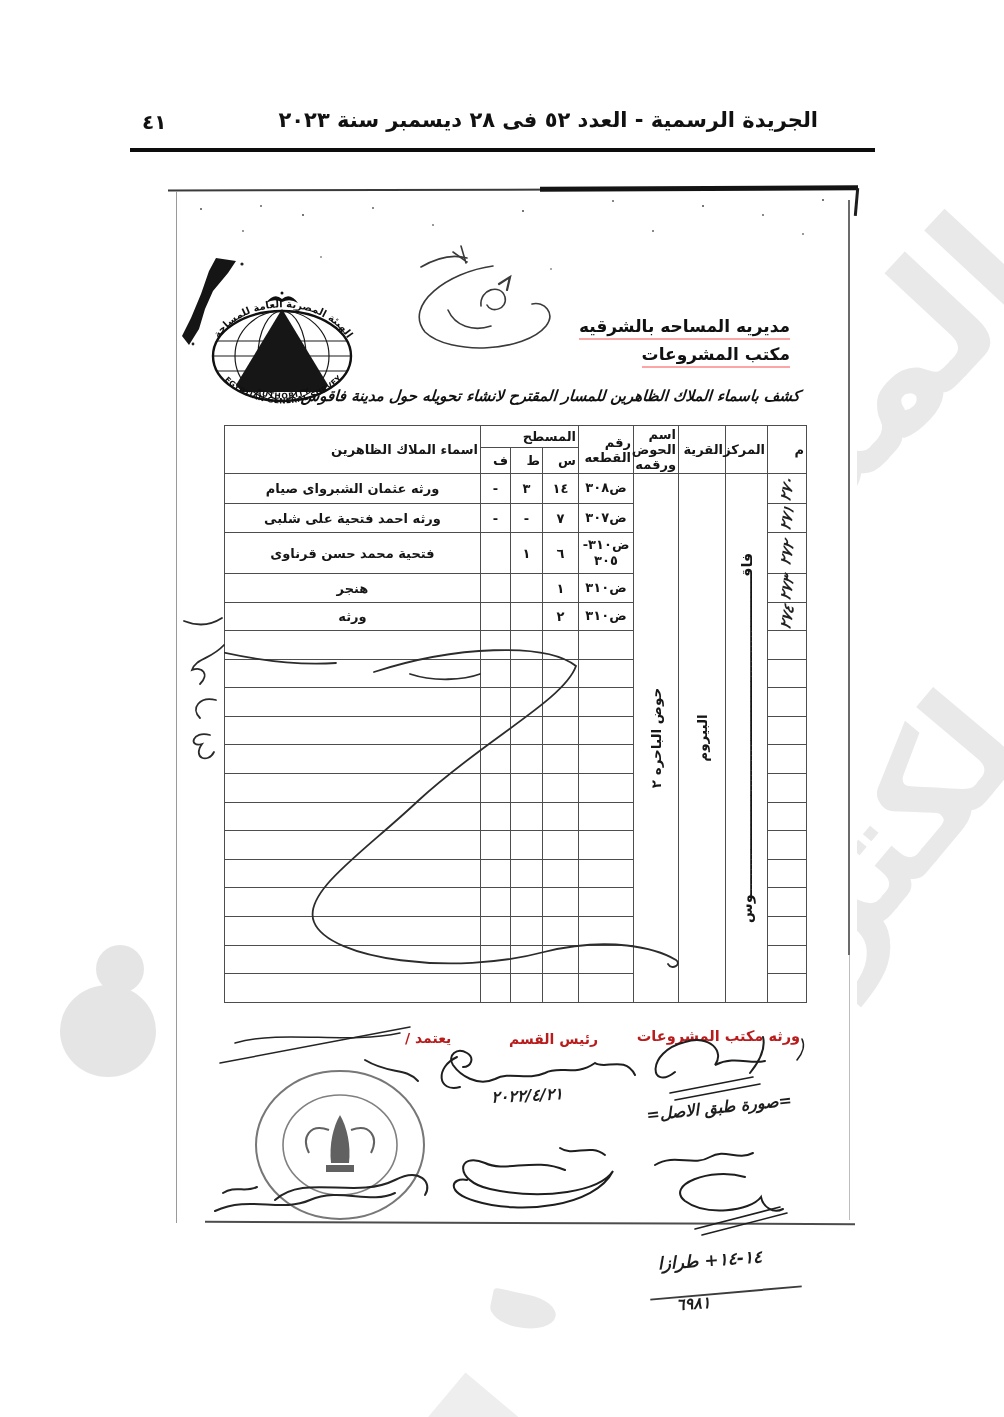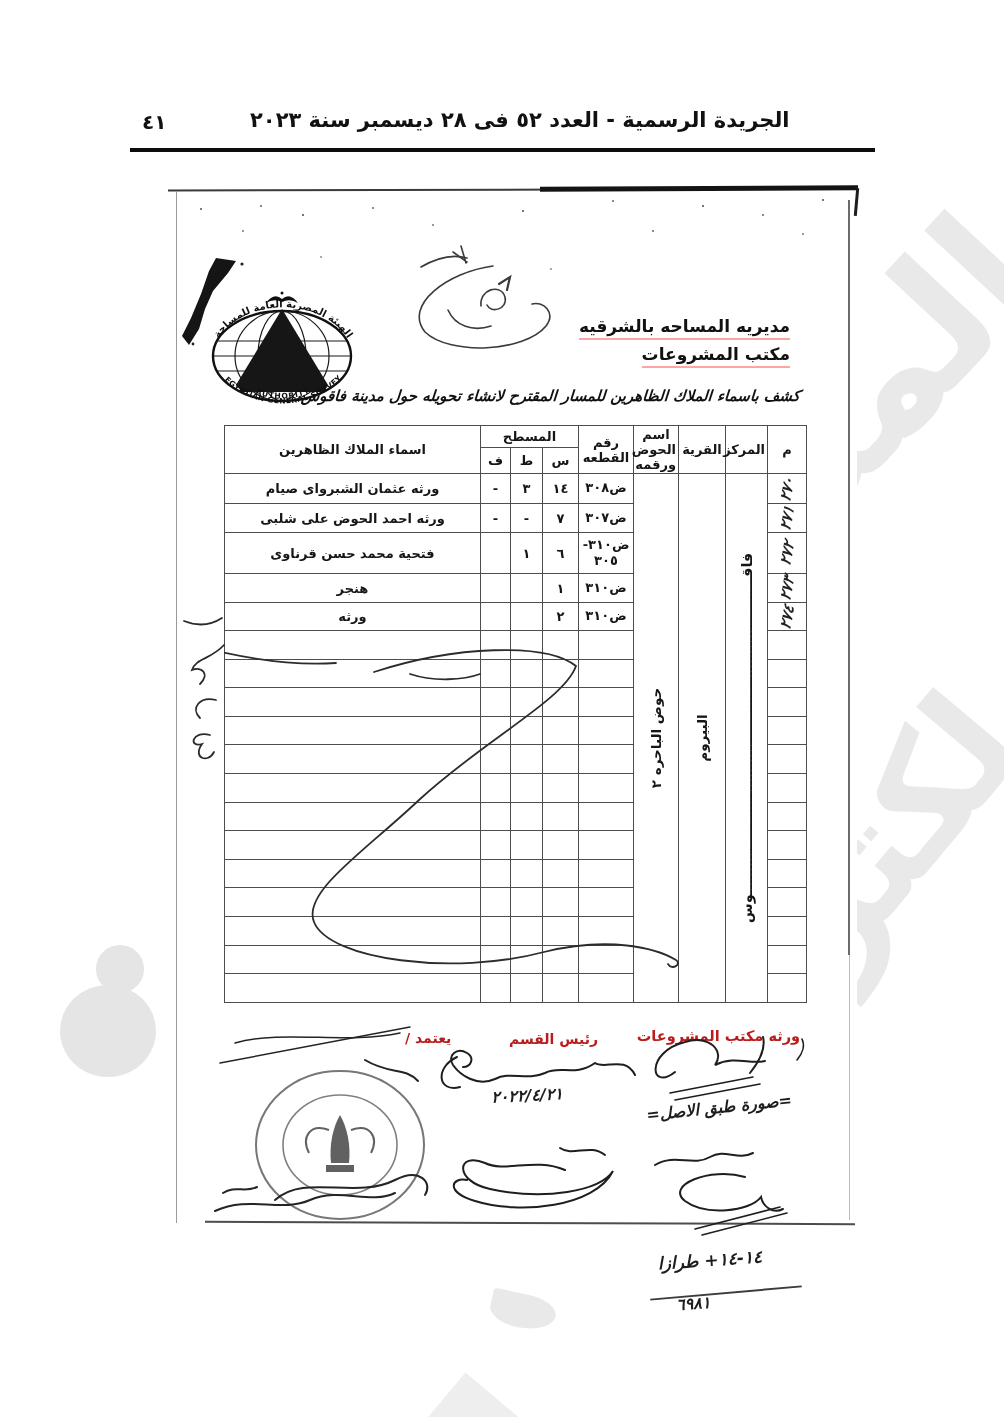--- a/index.html
+++ b/index.html
@@ -7,21 +7,21 @@
         font-family:"DejaVu Sans",sans-serif;color:#111;}
   
   .wm{position:absolute;z-index:0;color:#e9e9e9;font-weight:bold;pointer-events:none;}
   .wm-t1{right:-68px;top:300px;font-size:170px;transform:rotate(-47deg);}
   .wm-t2{right:-92px;top:860px;font-size:150px;transform:rotate(-50deg);}
   .wm-c{position:absolute;z-index:0;background:#e5e5e5;border-radius:50%;}
   .wm-blob{position:absolute;z-index:0;left:490px;top:1294px;width:66px;height:34px;background:#e9e9e9;
            border-radius:10% 60% 70% 60%;transform:rotate(12deg);}
   .wm-bot{position:absolute;z-index:0;left:438px;top:1388px;width:70px;height:60px;background:#eeeeee;transform:rotate(40deg);}
   
-  .gz-title{position:absolute;z-index:2;left:250px;top:108px;width:560px;text-align:left;
+  .gz-title{position:absolute;z-index:2;left:258px;top:108px;width:560px;text-align:right;
             font-size:21px;font-weight:bold;direction:rtl;}
   .gz-pagenum{position:absolute;z-index:2;left:142px;top:110px;font-size:20px;font-weight:bold;}
   .gz-rule{position:absolute;z-index:2;left:130px;top:148px;width:745px;height:4px;background:#0d0d0d;}
   
   .paper{position:absolute;z-index:1;left:165px;top:188px;width:692px;height:1036px;background:#fff;}
   .edge{position:absolute;z-index:2;background:#222;}
   .edge-top-l{left:168px;top:189px;width:400px;height:2px;background:#3a3a3a;transform:rotate(-0.15deg);}
   .edge-top-r{left:540px;top:186px;width:318px;height:5px;background:#141414;transform:rotate(-0.3deg);}
   .edge-corner{left:855px;top:188px;width:3px;height:28px;background:#1d1d1d;transform:rotate(5deg);}
   .edge-left{left:176px;top:191px;width:1px;height:1032px;background:#9a9a9a;}
@@ -36,21 +36,21 @@
             border-bottom:2px solid #fca5a5;padding-bottom:2px;}
   .org-1{top:316px;}
   .org-2{top:344px;}
   .doc-title{position:absolute;z-index:3;right:204px;top:387px;width:612px;text-align:right;direction:rtl;
              font-size:15px;font-weight:bold;font-style:italic;transform:skewX(-4deg);}
   
   table.survey{position:absolute;z-index:3;left:224px;top:425px;width:582px;border-collapse:collapse;
                direction:rtl;table-layout:fixed;}
   table.survey td,table.survey th{border:1px solid #4d4d4d;font-size:13px;font-weight:bold;
                text-align:center;vertical-align:middle;padding:1px 2px;color:#161616;}
-  table.survey th{font-size:13px;}
+  table.survey th{font-size:13px;text-align:right;}
   th.h-serial{font-size:16px;}
   tr.hrow1{height:22px;} tr.hrow2{height:26px;}
   tr.empty{height:28.6px;}
   td.c-owner{text-align:right;padding-right:7px;margin-left:36px;}
   td.c-parcel span{white-space:pre-line;display:inline-block;line-height:1.25;}
   td.c-merged{position:relative;padding:0;}
   .vtext{position:absolute;left:50%;top:50%;transform:translate(-50%,-50%) rotate(-90deg);
          white-space:nowrap;font-weight:bold;font-size:13.5px;color:#161616;}
   .vt-center{font-size:14.5px;}
   .hw-serial{display:inline-block;transform:rotate(-80deg) skewX(-12deg);font-size:15px;
@@ -192,21 +192,21 @@
           <td class="c-num"><span>٣</span></td>
           <td class="c-num"><span>-</span></td>
           <td class="c-owner"><span>ورثه عثمان الشبرواى صيام</span></td>
         </tr>
         <tr style="height: 29px;">
           <td class="c-serial"><span class="hw-serial">٢٧١</span></td>
           <td class="c-parcel"><span>ض٣٠٧</span></td>
           <td class="c-num"><span>٧</span></td>
           <td class="c-num"><span>-</span></td>
           <td class="c-num"><span>-</span></td>
-          <td class="c-owner"><span>ورثه احمد الحوض على شلبى</span></td>
+          <td class="c-owner"><span>ورثه احمد فتحية على شلبى</span></td>
         </tr>
         <tr style="height: 41px;">
           <td class="c-serial"><span class="hw-serial">٢٧٢</span></td>
           <td class="c-parcel"><span>ض٣١٠-
 ٣٠٥</span></td>
           <td class="c-num"><span>٦</span></td>
           <td class="c-num"><span>١</span></td>
           <td class="c-num"><span></span></td>
           <td class="c-owner"><span>فتحية محمد حسن قرناوى</span></td>
         </tr>

